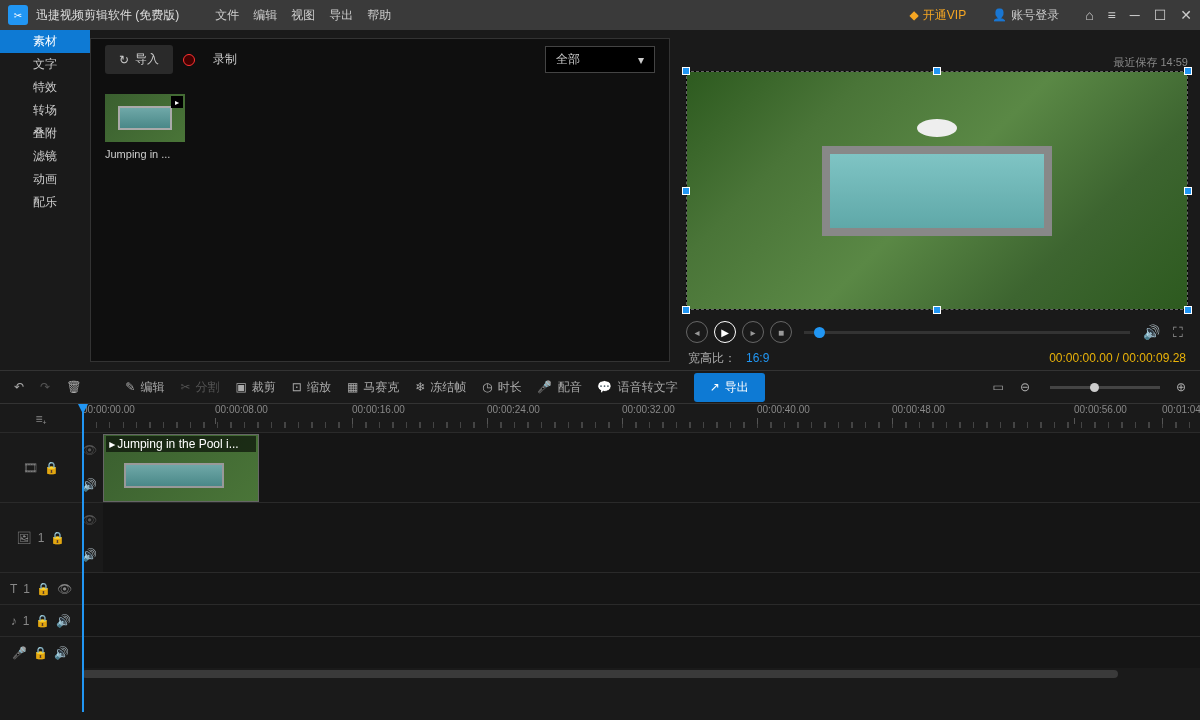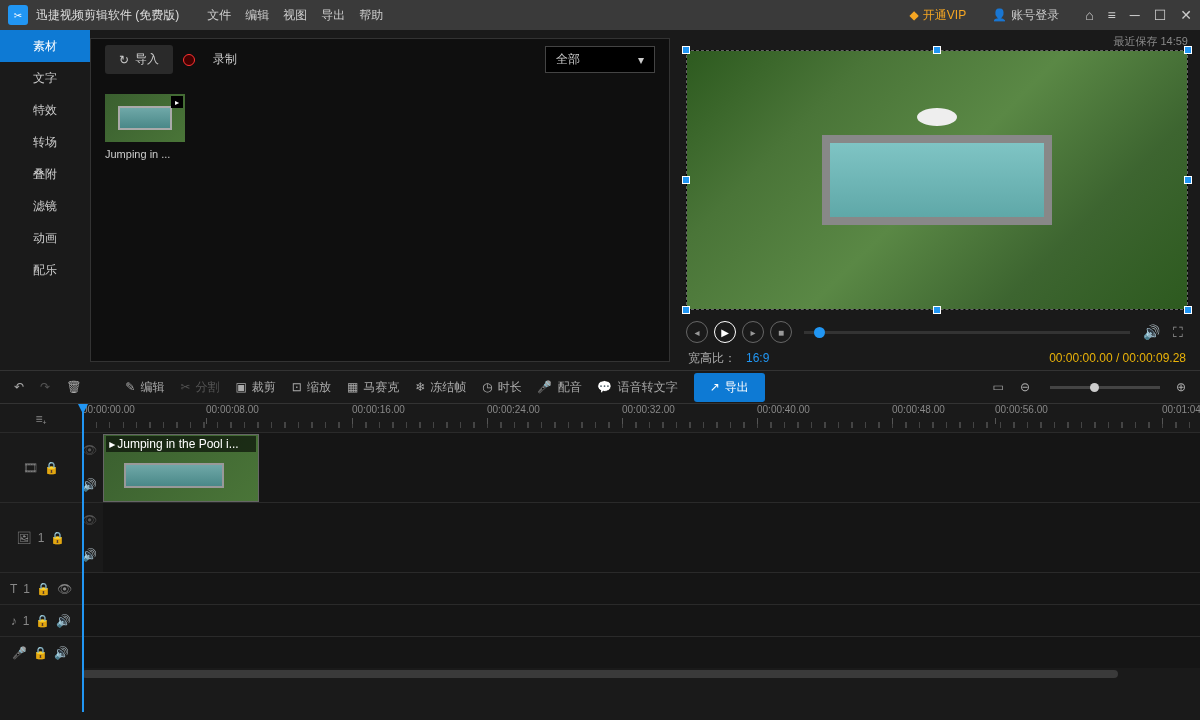--- a/index.html
+++ b/index.html
@@ -1,46 +1,46 @@
 <!DOCTYPE html>
 <html><head>
 <meta charset="utf-8">
 <style>
 *{margin:0;padding:0;box-sizing:border-box;font-family:"Microsoft YaHei",sans-serif;font-size:12px;user-select:none}
 body{background:#1a1a1a;color:#ccc;width:1200px;height:720px;overflow:hidden;display:flex;flex-direction:column}
 .titlebar{height:30px;background:#3a3a3a;display:flex;align-items:center;padding:0 8px;gap:8px}
 .logo{width:20px;height:20px;background:#2196f3;border-radius:3px;display:flex;align-items:center;justify-content:center;color:#fff;font-size:10px}
-.app-title{color:#ddd;margin-right:20px}
+.app-title{color:#ddd;margin-right:28px}
 .menu{display:flex;gap:14px}
 .menu span{color:#ccc;cursor:pointer}
 .spacer{flex:1}
 .vip{color:#f5a623;display:flex;align-items:center;gap:4px;margin-right:18px;cursor:pointer}
 .acc{color:#ccc;display:flex;align-items:center;gap:4px;margin-right:18px;cursor:pointer}
 .winbtns{display:flex;gap:14px;align-items:center;color:#ccc}
 .winbtns span{cursor:pointer;font-size:14px}
 .upper{height:340px;display:flex}
 .sidebar{width:90px;background:#1a1a1a;display:flex;flex-direction:column}
-.sidebar div{height:32px;display:flex;align-items:center;justify-content:center;color:#ccc;cursor:pointer}
+.sidebar div{height:23px;display:flex;align-items:center;justify-content:center;color:#ccc;cursor:pointer}
 .sidebar .active{background:#0e7ad4;color:#fff}
 .panel{width:580px;background:#0f0f0f;border:1px solid #333;margin:8px 4px 8px 0;display:flex;flex-direction:column}
 .tabs{display:flex;justify-content:center;padding:10px 0}
 .tab{padding:6px 18px;color:#999;cursor:pointer}
 .tab.active{background:#0e7ad4;color:#fff}
 .panel-tools{display:flex;align-items:center;padding:6px 14px;gap:10px}
 .import-btn{background:#2a2a2a;padding:6px 14px;border-radius:3px;display:flex;align-items:center;gap:6px;cursor:pointer}
 .rec-btn{display:flex;align-items:center;gap:18px;cursor:pointer}
 .rec-dot{width:12px;height:12px;border:1.5px solid #f33;border-radius:50%;background:#400}
 .dropdown{margin-left:auto;background:#000;border:1px solid #444;padding:4px 10px;width:110px;display:flex;justify-content:space-between;align-items:center;cursor:pointer}
 .media-grid{padding:14px;display:flex;flex-wrap:wrap;gap:10px}
 .media-item{width:80px;cursor:pointer}
 .thumb{width:80px;height:48px;position:relative;background:linear-gradient(135deg,#3a5f2f,#4a7538);display:flex;align-items:center;justify-content:center}
 .thumb::before{content:"";position:absolute;width:50px;height:20px;background:linear-gradient(#6fa8a8,#4a8888);border:2px solid #aaa}
 .thumb .play-ind{position:absolute;top:2px;right:2px;width:12px;height:12px;background:#000;color:#fff;font-size:8px;display:flex;align-items:center;justify-content:center}
 .media-label{color:#ccc;margin-top:6px;font-size:11px;white-space:nowrap;overflow:hidden;text-overflow:ellipsis}
-.preview-area{flex:1;display:flex;flex-direction:column;padding:4px 12px 0}
+.preview-area{flex:1;display:flex;flex-direction:column;padding:25px 12px 0}
 .save-time{text-align:right;color:#888;font-size:11px;height:16px}
 .preview{flex:1;background:#000;border:1px dashed #666;position:relative;margin-bottom:8px}
 .preview-img{position:absolute;inset:0;background:linear-gradient(135deg,#2d5a1f 0%,#4a7538 25%,#5a8845 50%,#3d6530 75%,#2d5a1f 100%);display:flex;align-items:center;justify-content:center}
 .pool{width:230px;height:90px;background:linear-gradient(#7fc4c4,#5fa8a8);border:8px solid #888;position:relative}
 .umbrella{position:absolute;width:40px;height:18px;background:#eee;border-radius:50%;top:-35px;left:50%;transform:translateX(-50%)}
 .handle{position:absolute;width:8px;height:8px;background:#2196f3;border:1px solid #fff}
 .h-tl{top:-5px;left:-5px}.h-tr{top:-5px;right:-5px}.h-bl{bottom:-5px;left:-5px}.h-br{bottom:-5px;right:-5px}
 .h-ml{top:50%;left:-5px;transform:translateY(-50%)}.h-mr{top:50%;right:-5px;transform:translateY(-50%)}
 .h-tc{top:-5px;left:50%;transform:translateX(-50%)}.h-bc{bottom:-5px;left:50%;transform:translateX(-50%)}
 .controls{display:flex;align-items:center;gap:6px;height:28px}
@@ -234,27 +234,27 @@
   <span class="tbtn">⊕</span>
 </div>
 
 <div class="timeline">
   <div class="ruler-row">
     <div class="track-head">≡₊</div>
     <div class="ruler">
       <div class="minor-ticks"></div>
       <div class="playhead"></div>
       <div class="tick" style="left:0px">00:00:00.00</div>
-      <div class="tick" style="left:124px">00:00:08.00</div>
+      <div class="tick" style="left:133px">00:00:08.00</div>
       <div class="tick" style="left:270px">00:00:16.00</div>
       <div class="tick" style="left:405px">00:00:24.00</div>
       <div class="tick" style="left:540px">00:00:32.00</div>
       <div class="tick" style="left:675px">00:00:40.00</div>
       <div class="tick" style="left:810px">00:00:48.00</div>
-      <div class="tick" style="left:913px">00:00:56.00</div>
+      <div class="tick" style="left:992px">00:00:56.00</div>
       <div class="tick" style="left:1080px">00:01:04</div>
     </div>
   </div>
   <div class="track">
     <div class="track-head">
       <span>🎞</span>
       <span>🔒</span>
     </div>
     <div class="track-icons">
         <span>👁</span>

